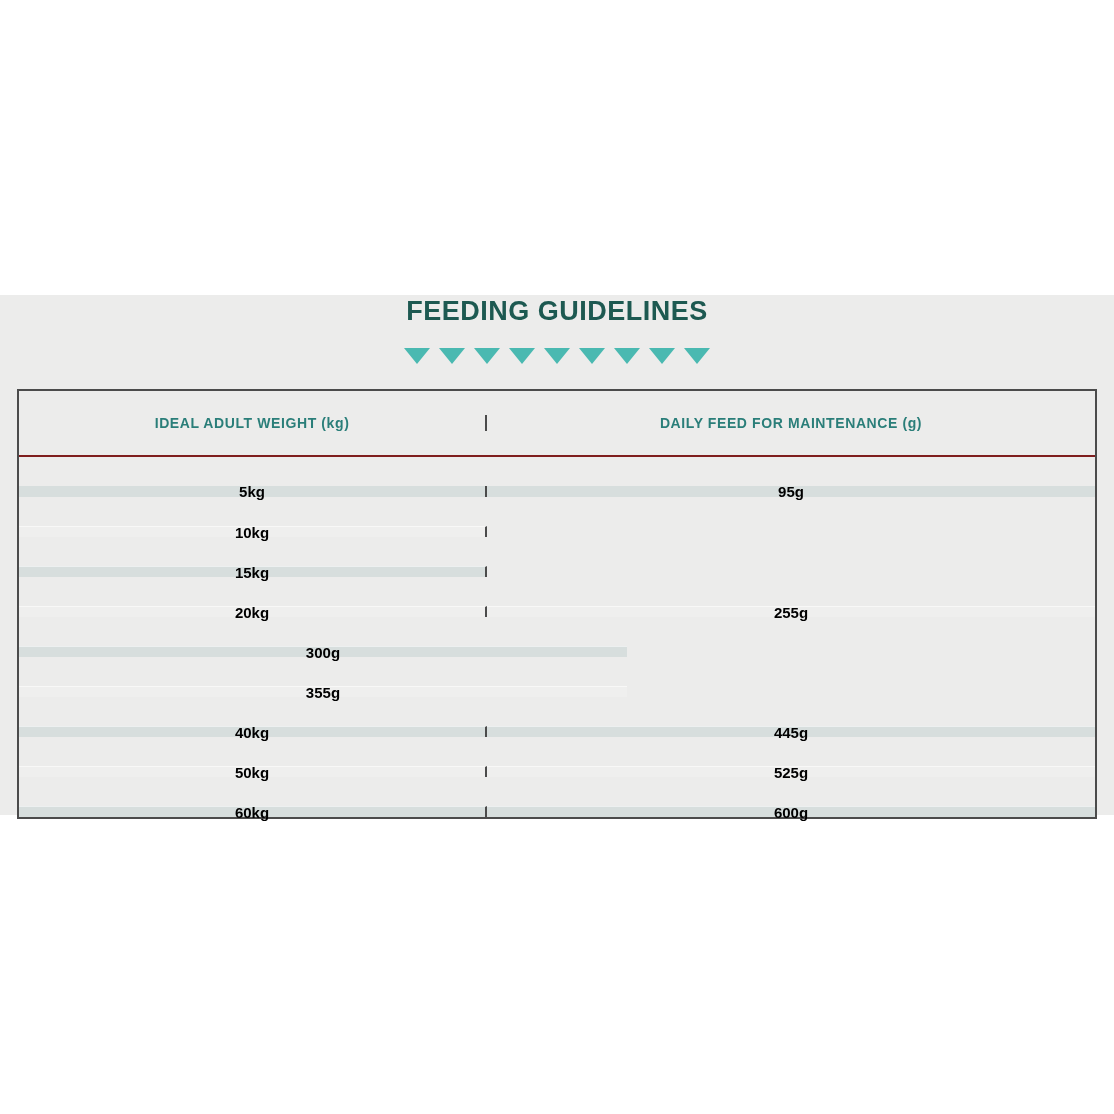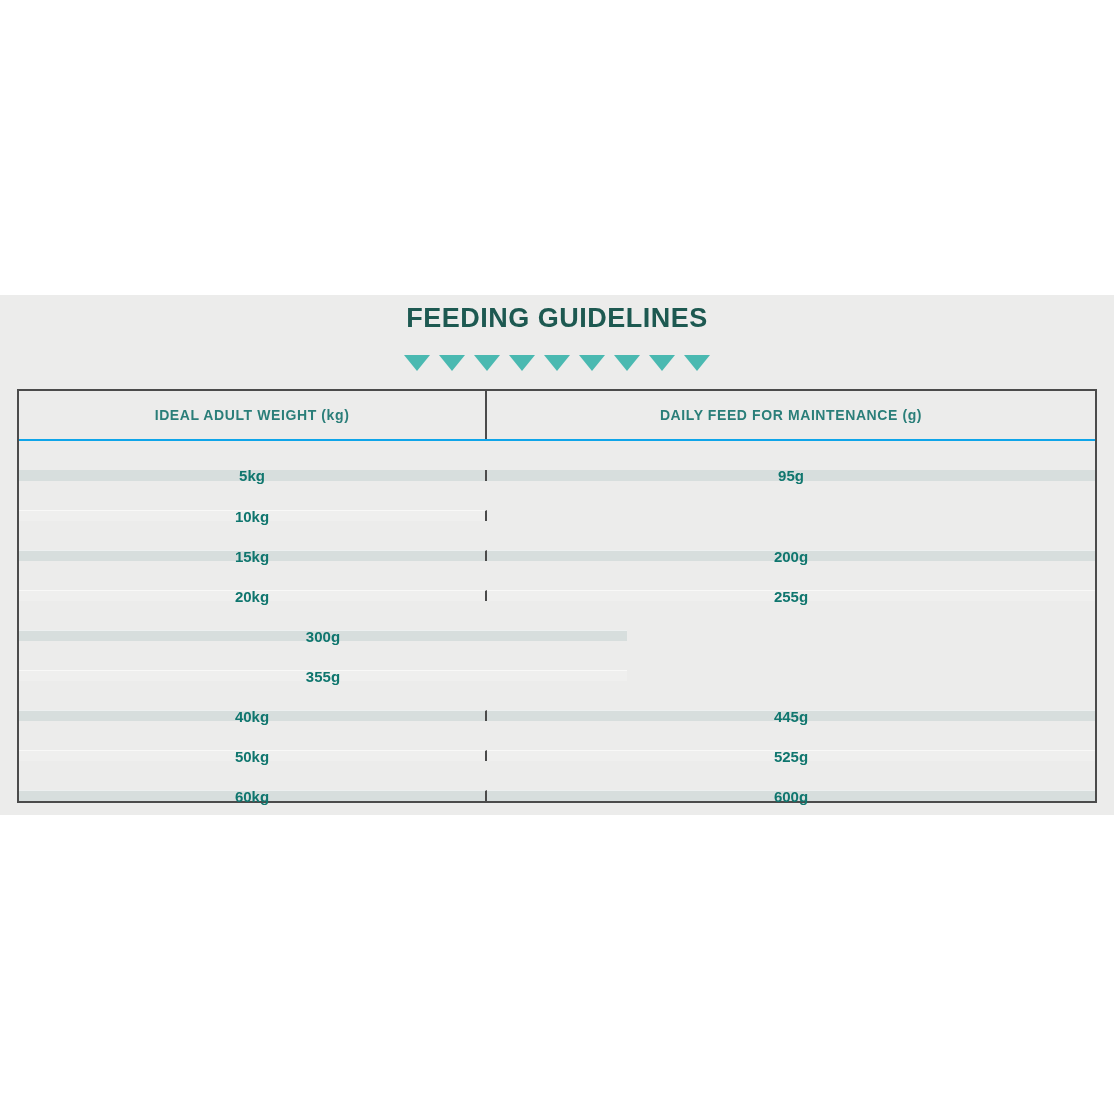--- a/index.html
+++ b/index.html
@@ -9,21 +9,21 @@
     font-family: "Liberation Sans", sans-serif;
     overflow: hidden;
   }
   .band {
     position: absolute;
     left: 0; top: 295px;
     width: 1114px; height: 520px;
     background: #ececeb;
   }
   .title {
-    margin-top: 7px;
+    margin-top: 0;
     text-align: center;
     font-size: 27px;
     font-weight: 700;
     letter-spacing: 0.5px;
     line-height: 32px;
     color: #1d5951;
   }
   .triangles {
     margin-top: 21px;
     height: 17px;
@@ -40,22 +40,23 @@
   }
   .ftable {
     position: absolute;
     left: 17px; top: 94px;
     width: 1080px;
     border: 2px solid #4b4b4b;
     background: #ececeb;
   }
   .hrow {
     display: flex;
-    height: 50px;
-    border-bottom: 2px solid #0ea5e9;
+    height: 66px;
+    border-bottom: 2px solid #7f1d1d;
+    align-items: center;
   }
   .hcell {
     display: flex;
     align-items: center;
     justify-content: center;
     font-size: 14px;
     font-weight: 700;
     letter-spacing: 0.6px;
     color: #2a7e79;
     background: #ececeb;
@@ -66,21 +67,21 @@
     display: flex;
     height: 40px;
   }
   .trow + .trow { height: 40px; text-align: center; }
   .tcell {
     display: flex;
     align-items: center;
     justify-content: center;
     font-size: 15px;
     font-weight: 600;
-    color: #0f766e;
+    color: #000000;
     border-top: 1px solid rgba(255,255,255,0.55);
     margin-top: 29px;
   }
   .trow:first-child .tcell { border-top: none; }
   .trow.odd .tcell { background: #d7dedd; }
   .trow.even .tcell { background: #efefee; }
 </style>
 </head>
 <body>
 
@@ -105,21 +106,20 @@
     <div id="rows">
         <div class="trow odd">
           <div class="tcell c1">5kg</div>
           <div class="tcell c2">95g</div>
         </div>
         <div class="trow even">
           <div class="tcell c1">10kg</div>
         </div>
         <div class="trow odd">
           <div class="tcell c1">15kg</div>
-          <div class="tcell c2">200g</div>
         </div>
         <div class="trow even">
           <div class="tcell c1">20kg</div>
           <div class="tcell c2">255g</div>
         </div>
         <div class="trow odd">
           <div class="tcell c2">300g</div>
         </div>
         <div class="trow even">
           <div class="tcell c2">355g</div>

